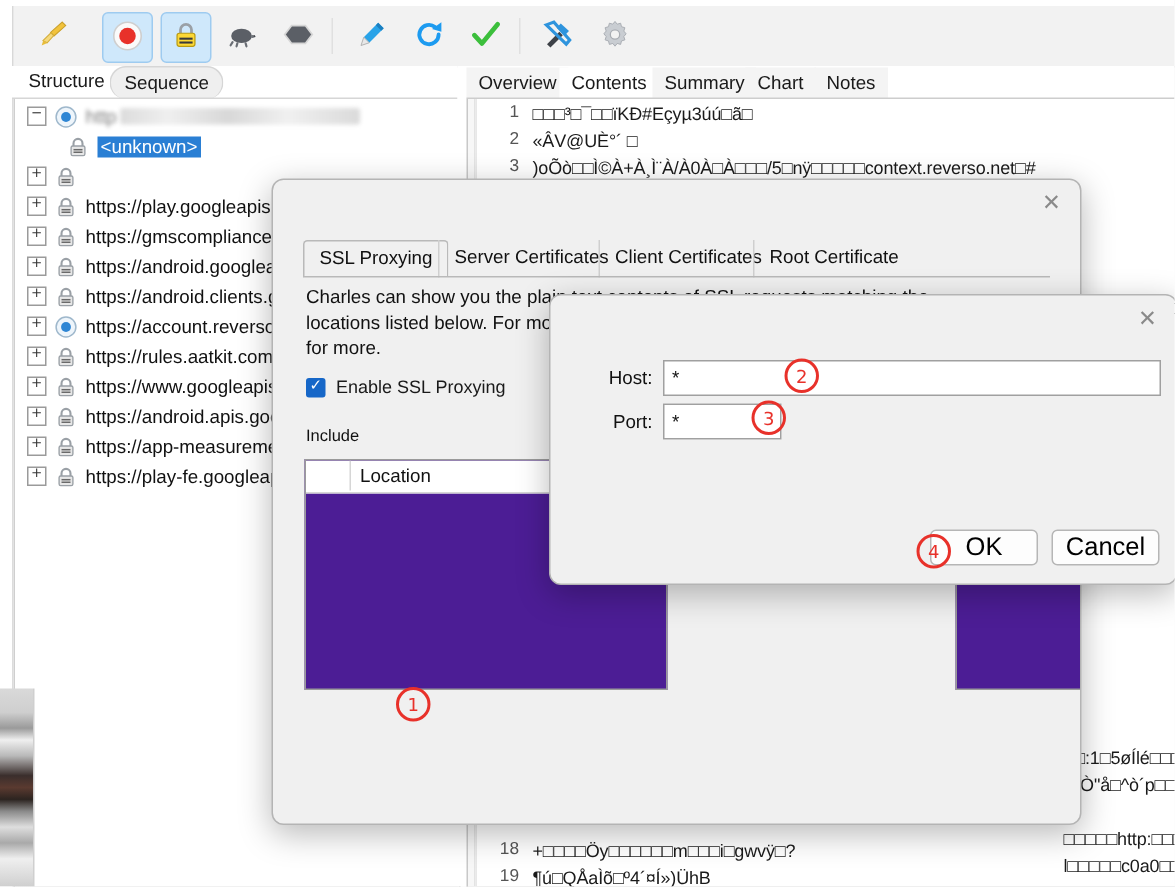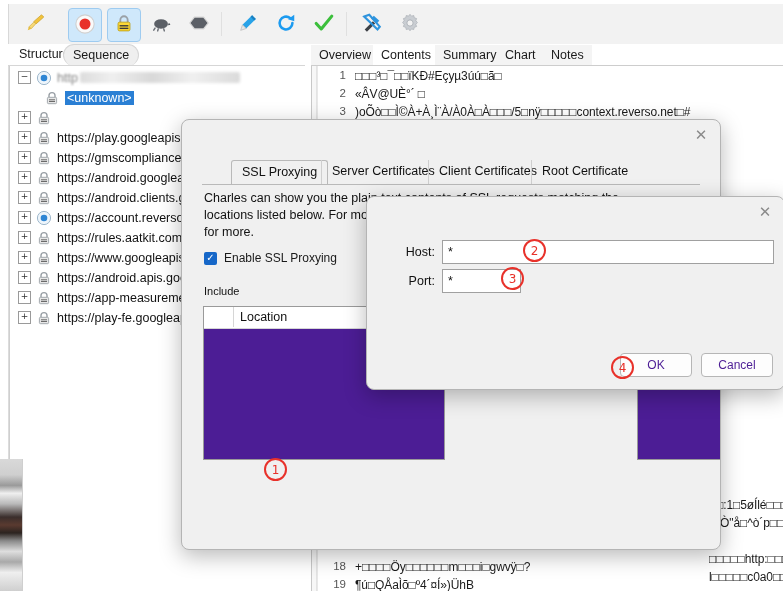--- a/index.html
+++ b/index.html
@@ -66,37 +66,37 @@
   .dialog{position:absolute;background:#f0f0f0;border:1px solid #b4b4b4;border-radius:8px;
           box-shadow:0 6px 22px rgba(0,0,0,.28);overflow:hidden;}
   .dlg-title{position:absolute;left:0;top:0;right:0;height:30px;display:flex;align-items:center;}
   .dlg-title-text{font-size:12.5px;color:#6e6e6e;}
   .dlg-close{position:absolute;top:5px;width:22px;height:20px;display:flex;align-items:center;
              justify-content:center;color:#8a8a8a;font-size:15px;}
 
   
   #ssl-dialog{left:181px;top:119px;width:538px;height:429px;background:#f0f0f0;}
   #ssl-dialog .dlg-title{background:#f6f6f6;padding-left:12px;gap:8px;}
-  .dtabbar{position:absolute;left:20px;top:40px;width:498px;height:25px;margin-left:29px;}
+  .dtabbar{position:absolute;left:20px;top:40px;width:498px;height:25px;}
   .dtab{position:absolute;top:0;height:25px;padding:4px 10px 0 10px;font-size:12.5px;box-sizing:border-box;color:#111;}
   .dtab.active{background:#f0f0f0;border:1px solid #b9b9b9;border-bottom:1px solid #f0f0f0;border-radius:3px 3px 0 0;}
   .dtab.inactive{border-left:1px solid #cfcfcf;}
   .dtabbar-line{position:absolute;left:20px;top:64px;width:498px;height:1px;background:#b9b9b9;}
 
   .desc{position:absolute;left:22px;top:70px;width:420px;font-size:12.5px;line-height:17px;color:#111;}
   .chk-row{position:absolute;left:22px;top:131px;display:flex;align-items:center;gap:7px;}
   .chkbox{width:13px;height:13px;border-radius:2px;background:#1667c8;display:flex;
           align-items:center;justify-content:center;color:#fff;font-size:10px;line-height:10px;}
   .sec-label{position:absolute;font-size:11px;color:#111;}
   .listbox{position:absolute;background:#4c1d95;border:1px solid #9a9a9a;overflow:hidden;}
   .lb-head{position:absolute;left:0;top:0;right:0;height:21px;background:#fff;border-bottom:1px solid #d6d6d6;}
   .lb-head .corner{position:absolute;left:0;top:0;width:29px;height:20px;border-right:1px solid #d6d6d6;}
   .lb-head .hcell{position:absolute;left:36px;top:3px;font-size:12.5px;color:#111;}
   .btn{position:absolute;height:22px;background:#fdfdfd;border:1px solid #b6b6b6;border-radius:4px;
-       font-size:12px;color:#4c1d95;display:flex;align-items:center;justify-content:center;box-sizing:border-box;text-align:right;}
+       font-size:17px;color:#000000;display:flex;align-items:center;justify-content:center;box-sizing:border-box;text-align:right;}
 
   
   #edit-dialog{left:366px;top:196px;width:417px;height:192px;background:#f0f0f0;}
   #edit-dialog .dlg-title{background:linear-gradient(#eef4fb,#e9f0f8);padding-left:12px;gap:8px;}
   .field-label{position:absolute;font-size:12.5px;color:#111;text-align:right;}
   .txtinput{position:absolute;height:24px;background:#ffffff;border:1px solid #a0a0a0;
             font-size:12.5px;color:#111;padding:0 5px;box-sizing:border-box;display:flex;align-items:center;}
   .hint{position:absolute;font-size:12px;line-height:17px;color:#111;}
 
   
@@ -219,21 +219,21 @@
       </span>
     </div>
   </div>
 
   <div class="left-pane">
     <div class="lp-edge"></div>
     <div class="tabs-row">
       <div class="tab active" style="left:2px;">
         <span>Structure</span>
       </div>
-      <div class="tab inactive" style="left:55px;border-radius:11px;">
+      <div class="tab inactive" style="left:65px;border-radius:11px;">
         <span>Sequence</span>
       </div>
     </div>
     <div class="tabs-underline"></div>
 
     <div class="tree">
 
       <div class="tnode" style="top:2px;left:8px;">
         <span class="expander">−</span>
         <span class="ticon">

